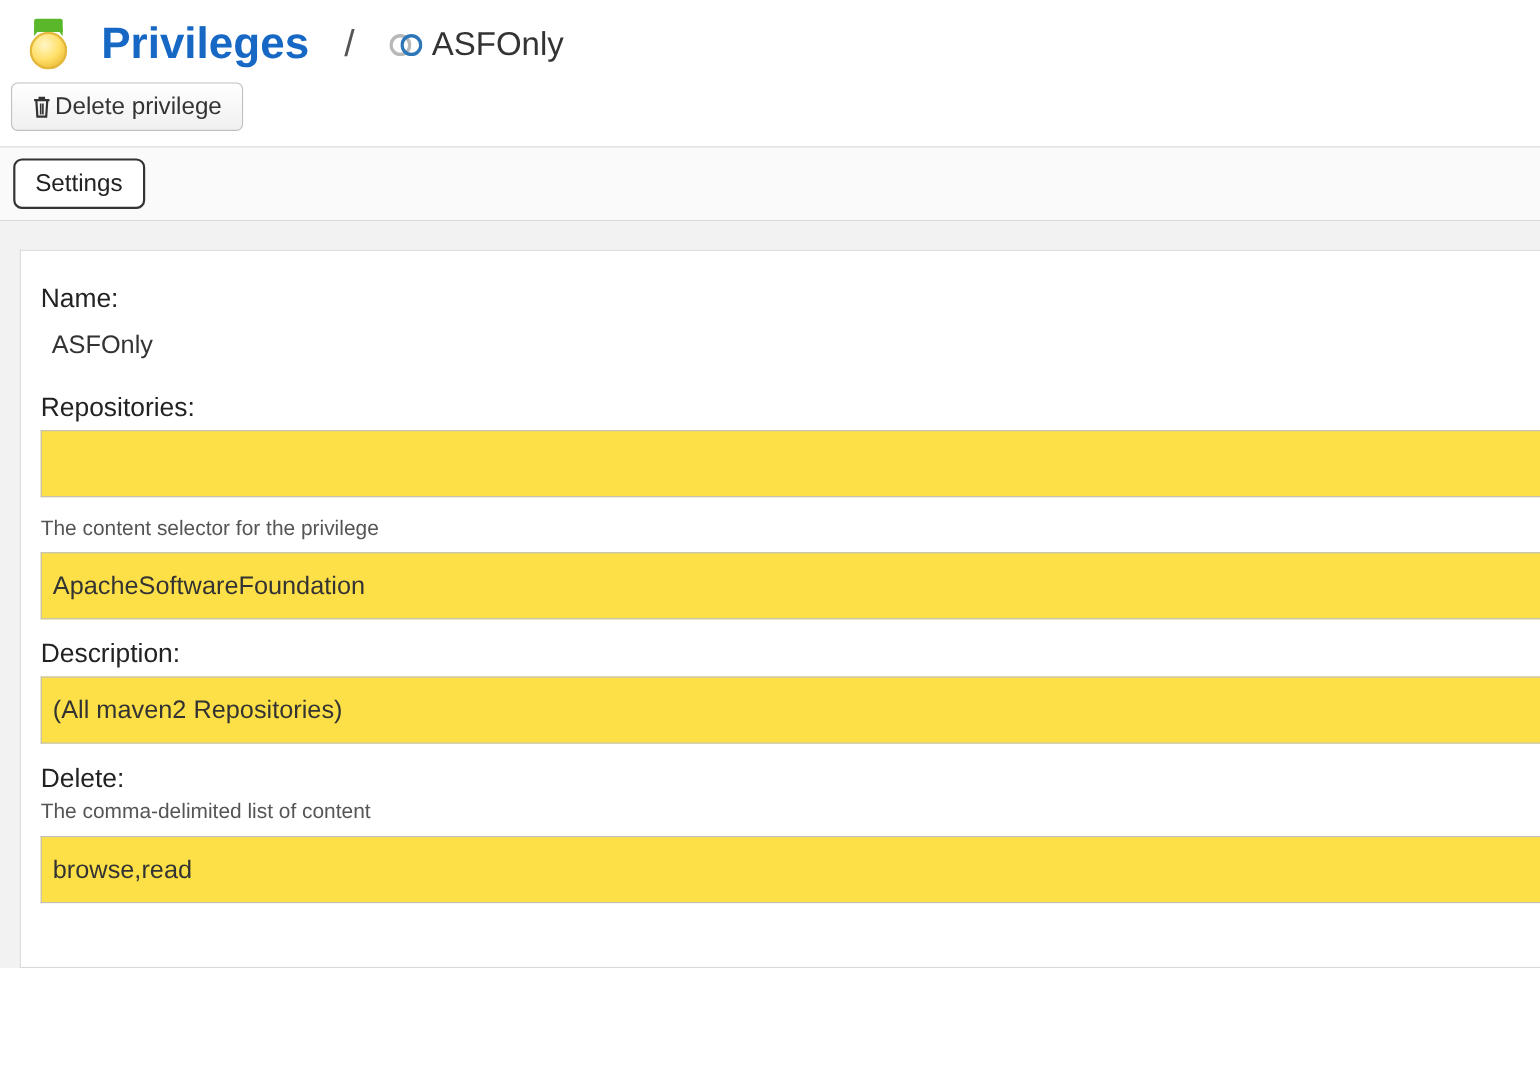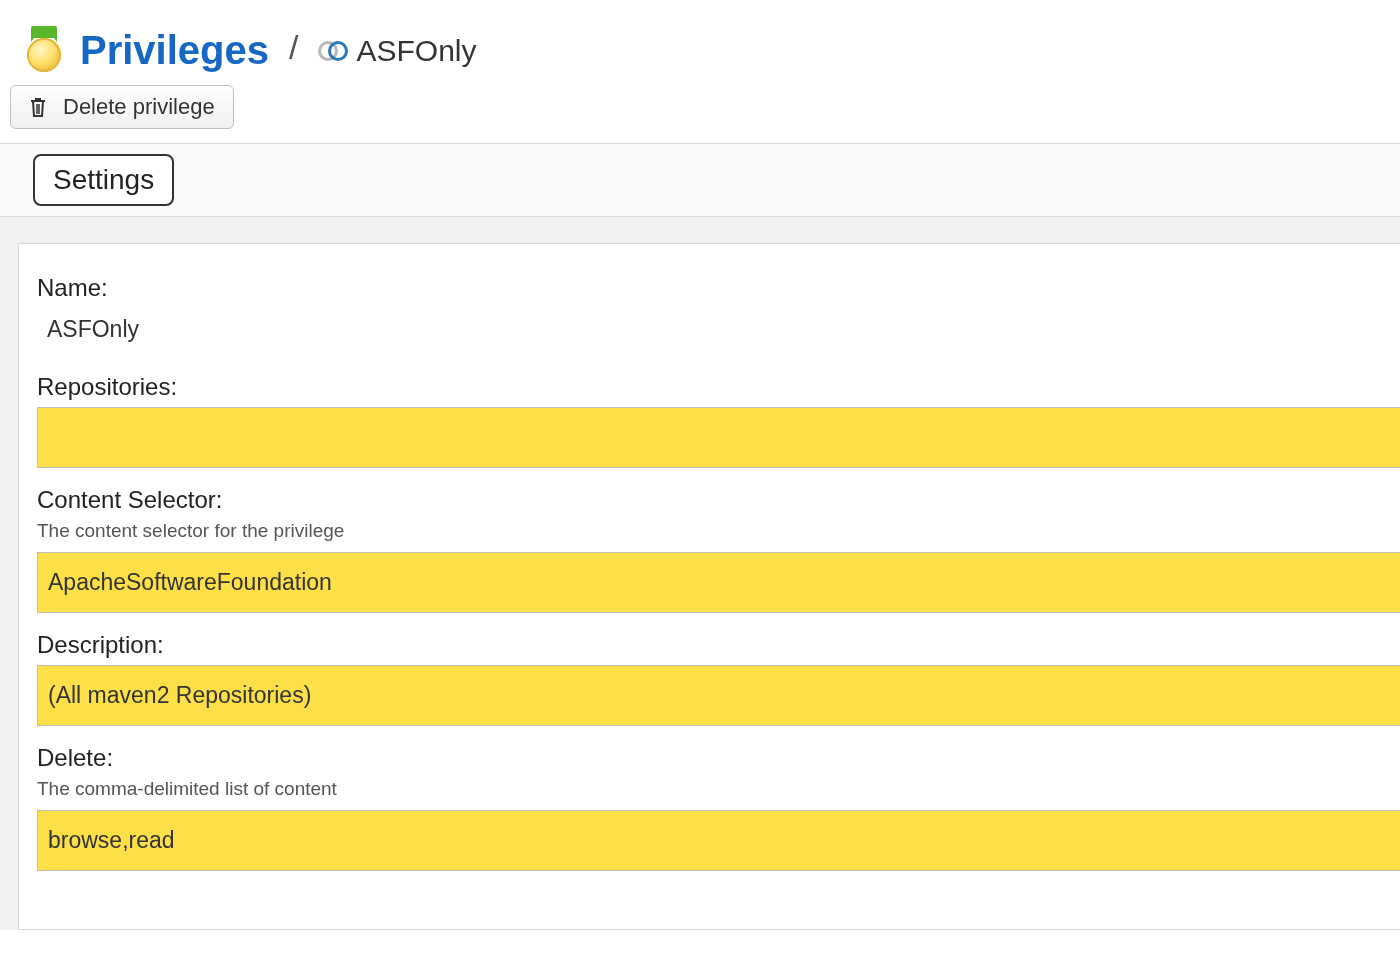--- a/index.html
+++ b/index.html
@@ -8,22 +8,23 @@
     font-family: -apple-system, BlinkMacSystemFont, "Segoe UI", Helvetica, Arial, sans-serif;
     font-size: 16px;
     color: #333;
     background: #fff;
     width: 1400px;
   }
 
   
   .header {
     display: flex;
-    gap: 14px;
-    padding: 28px 22px 12px 22px;
+    align-items: center;
+    gap: 26px;
+    padding: 18px 22px 12px 22px;
   }
   .medal-icon {
     width: 44px; height: 44px;
     flex: 0 0 44px;
     position: relative;
   }
   .medal-icon .ribbon {
     position: absolute;
     left: 50%; top: -2px;
     transform: translateX(-50%);
@@ -78,21 +79,21 @@
   .link-icon .c1 { left:0;  color:#b8b8b8; }
   .link-icon .c2 { left:10px; color:#2d77b8; }
 
   
   .toolbar {
     padding: 0 10px 14px 10px;
   }
   .btn {
     display: inline-flex;
     align-items: center;
-    gap: 16px;
+    gap: 3px;
     padding: 8px 18px;
     font-size: 22px;
     color: #333;
     background: linear-gradient(#ffffff, #f0f0f0);
     border: 1px solid #bfbfbf;
     border-radius: 6px;
     cursor: pointer;
   }
   .trash-icon {
     width: 18px; height: 22px;
@@ -103,27 +104,26 @@
   
   .tabstrip {
     border-top: 1px solid #d9d9d9;
     border-bottom: 1px solid #d9d9d9;
     background: #fafafa;
     padding: 10px 12px;
   }
   .tab {
     display: inline-block;
     padding: 8px 18px;
-    font-size: 28px;
+    font-size: 22px;
     color: #222;
     background: #fff;
     border: 2px solid #333;
     border-radius: 8px;
     cursor: pointer;
-    margin-left: 21px;
   }
 
   
   .panel-wrap {
     background: #f2f2f2;
     padding: 26px 0 0 18px;
   }
   .panel {
     background: #fff;
     border: 1px solid #d9d9d9;
@@ -201,21 +201,20 @@
       <div class="fld-label">Name:</div>
       <div class="fld-static">ASFOnly</div>
     </div>
 
     <div class="field">
       <div class="fld-label">Repositories:</div>
       <input class="fld-input" type="text" value="" style="">
     </div>
 
     <div class="field">
-      <div class="fld-label">Content Selector:</div>
       <div class="fld-help">The content selector for the privilege</div>
       <input class="fld-input" type="text" value="ApacheSoftwareFoundation" style="">
     </div>
 
     <div class="field">
       <div class="fld-label">Description:</div>
       <input class="fld-input" type="text" value="(All maven2 Repositories)" style="">
     </div>
 
     <div class="field">

